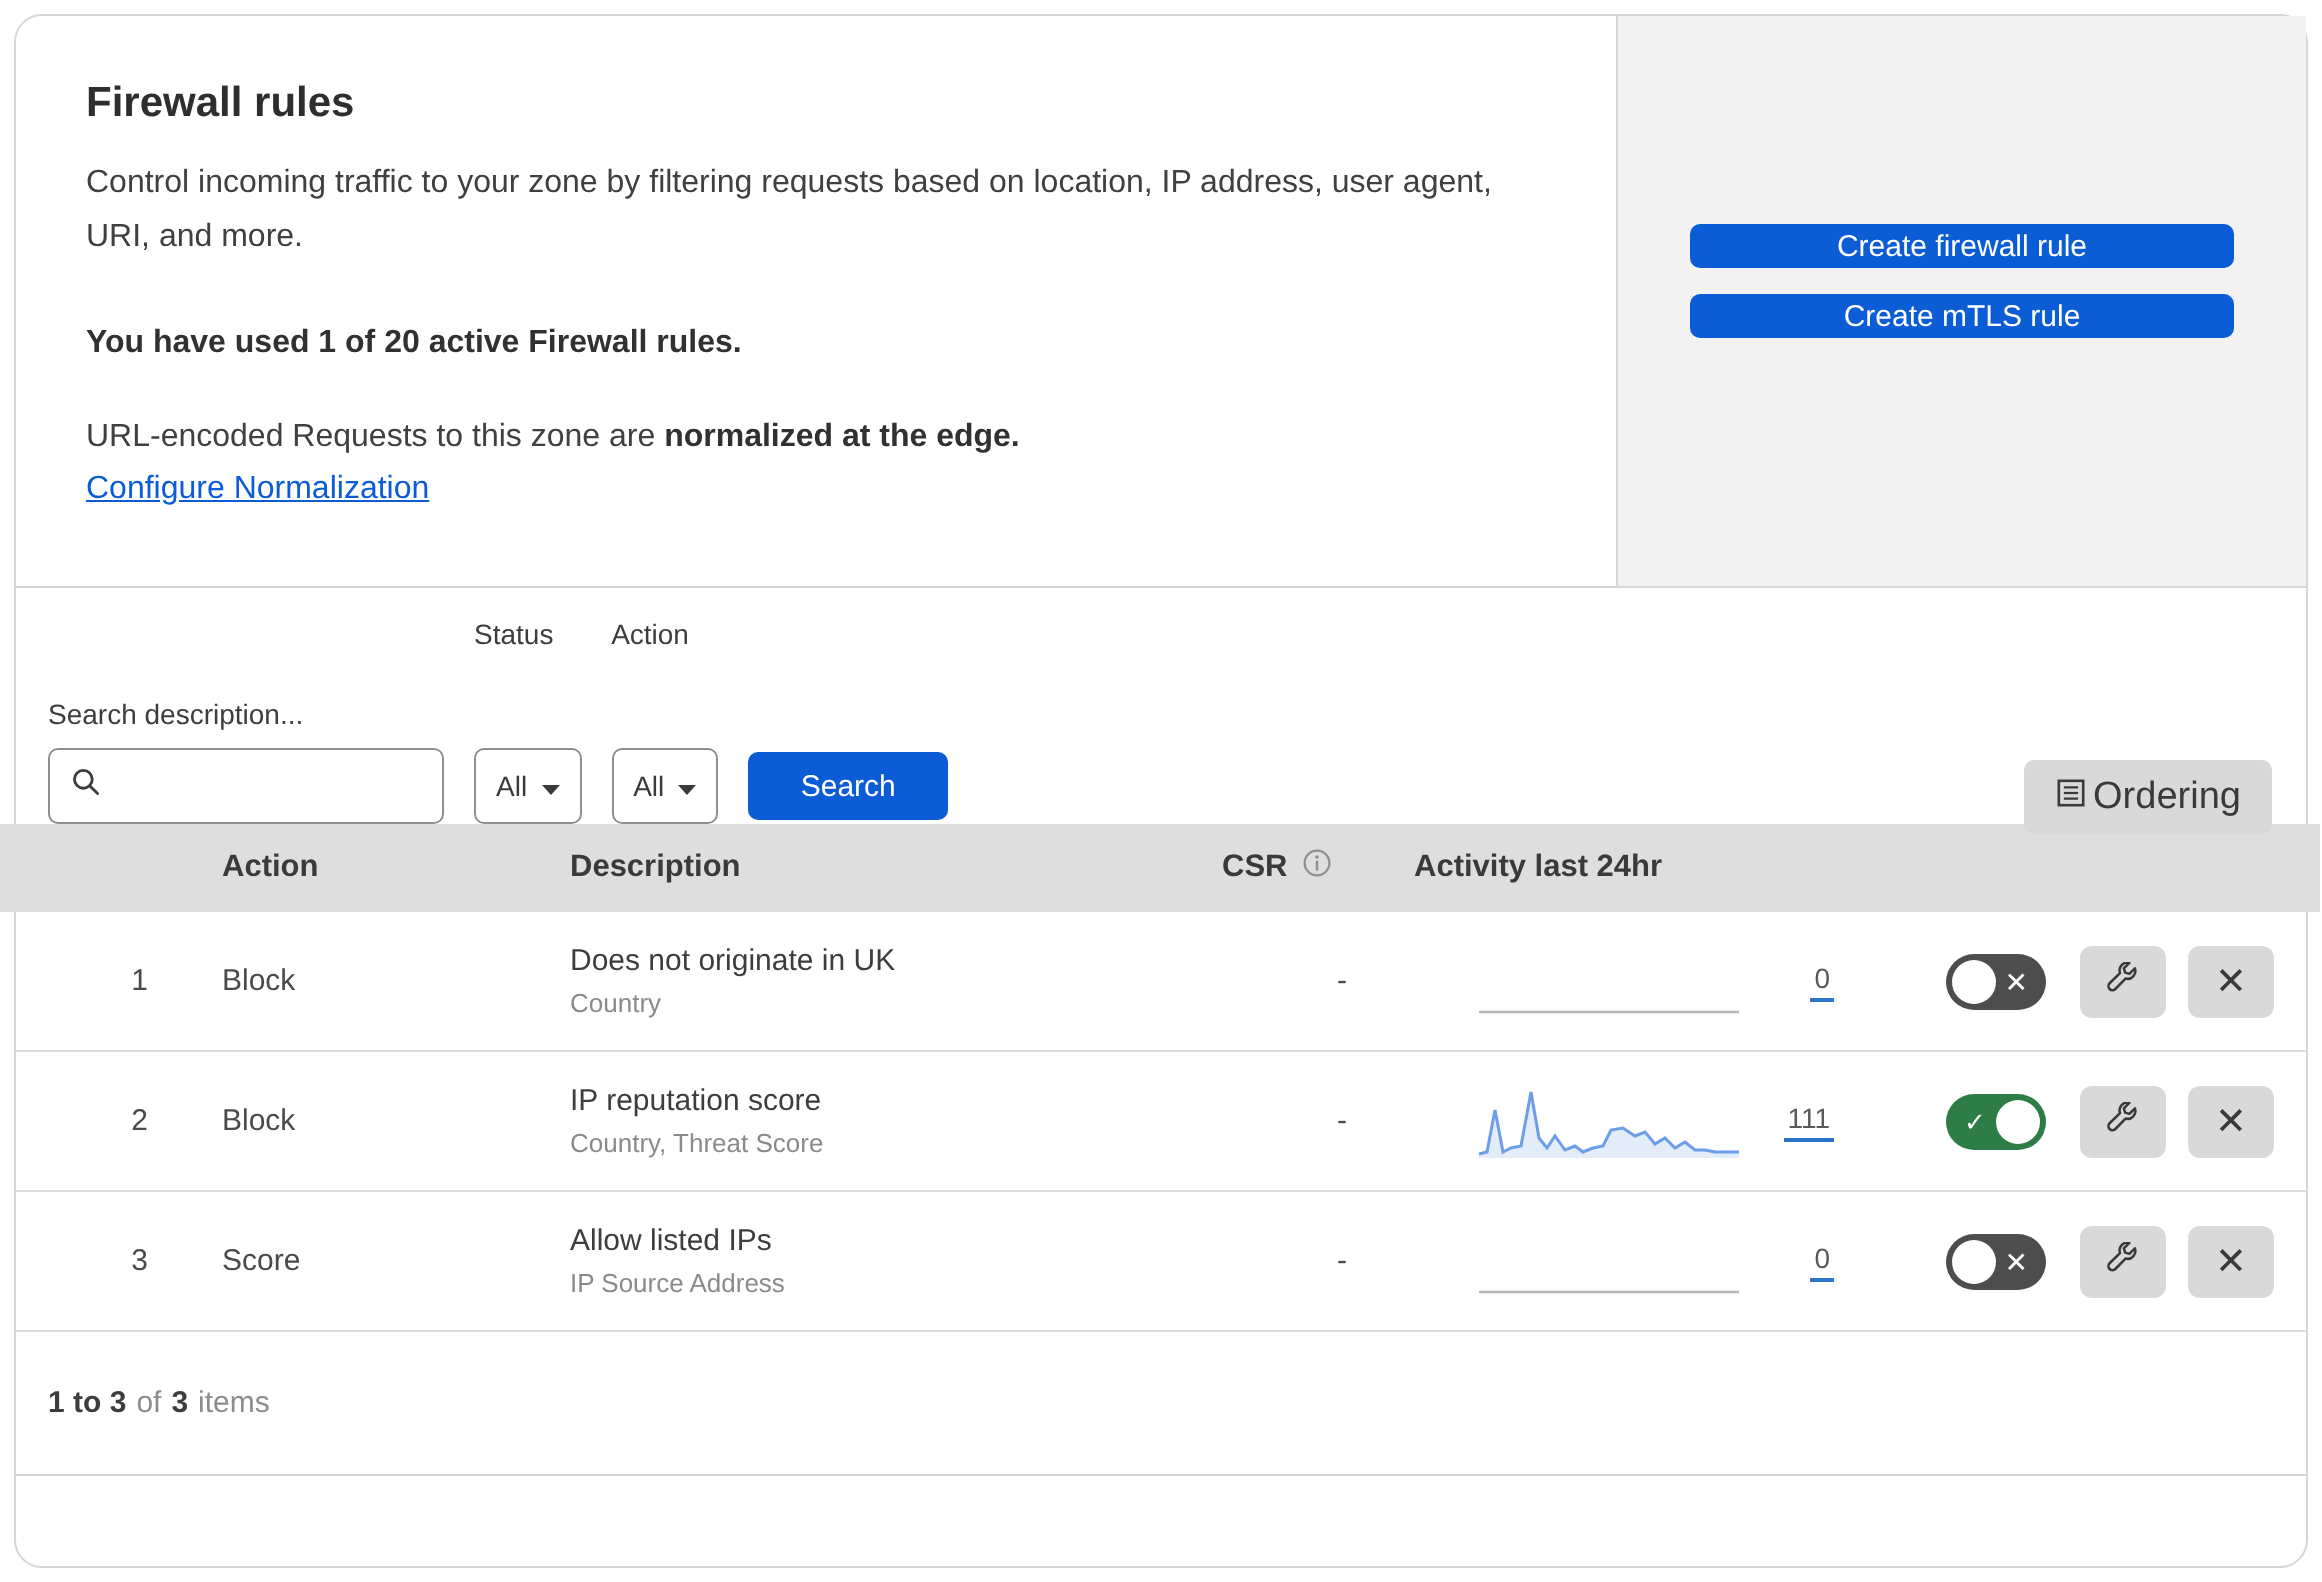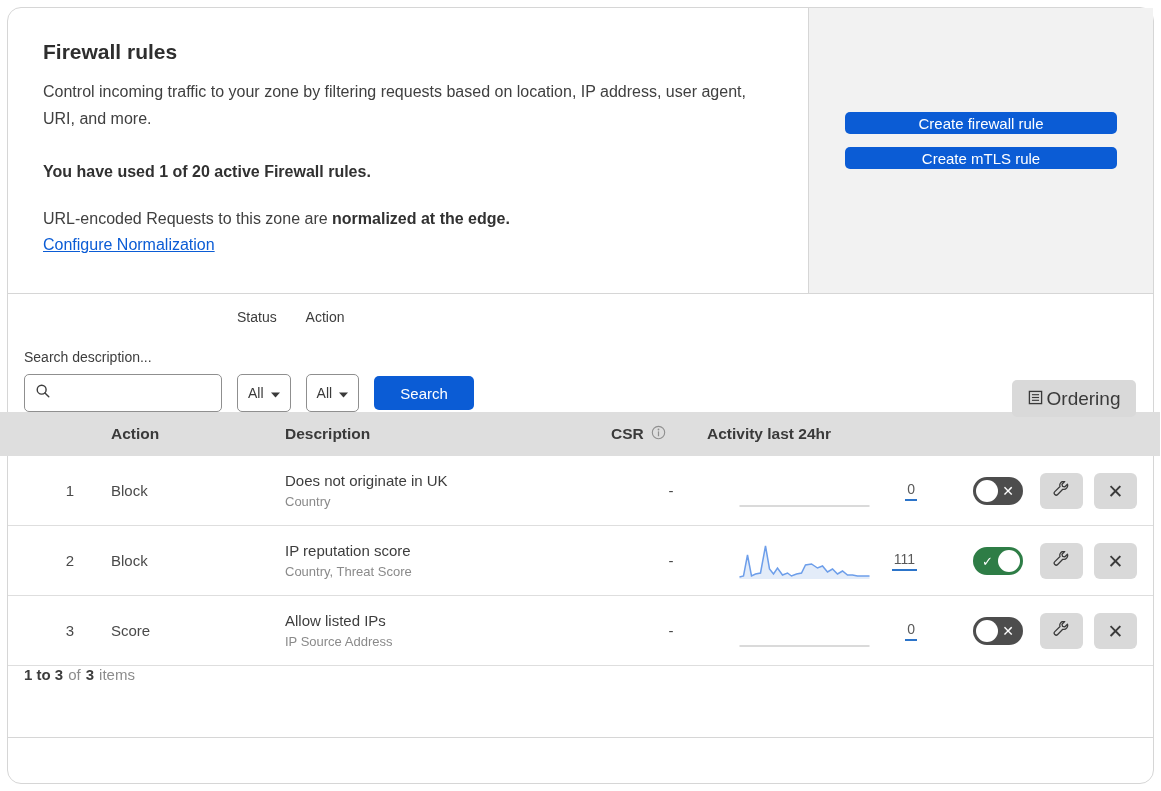--- a/index.html
+++ b/index.html
@@ -82,21 +82,21 @@
   .toggle.off .knob{left:3px;}
   .toggle.off .cross{display:block;right:9px;font-size:14px;}
   .toggle.on{background:var(--toggle-on);}
   .toggle.on .knob{right:3px;}
   .toggle.on .check{display:block;left:9px;}
   .icon-btn{width:43px;height:36px;background:#d9d9d9;border:none;border-radius:6px;
     display:flex;align-items:center;justify-content:center;cursor:pointer;}
   .x-glyph{font-size:19px;color:#3a3a3a;font-family:"DejaVu Sans",sans-serif;}
 
   
-  .pagination{height:72px;display:flex;align-items:flex-start;padding-left:16px;
+  .pagination{height:72px;display:flex;align-items:center;padding-left:16px;
     border-bottom:1px solid var(--border);font-size:15px;}
   .pagination .b{font-weight:700;color:#3d3d3d;margin-right:5px;}
   .pagination .g{color:#8c8c8c;margin-right:5px;}
   .help-bar{height:45px;display:flex;align-items:center;justify-content:flex-end;padding-right:20px;}
   .help-link{display:flex;align-items:center;gap:8px;font-size:15.5px;color:var(--accent);
     text-decoration:none;cursor:pointer;}
   .tri{width:0;height:0;border-left:7px solid var(--accent);
     border-top:5px solid transparent;border-bottom:5px solid transparent;}
 </style>
 </head>

